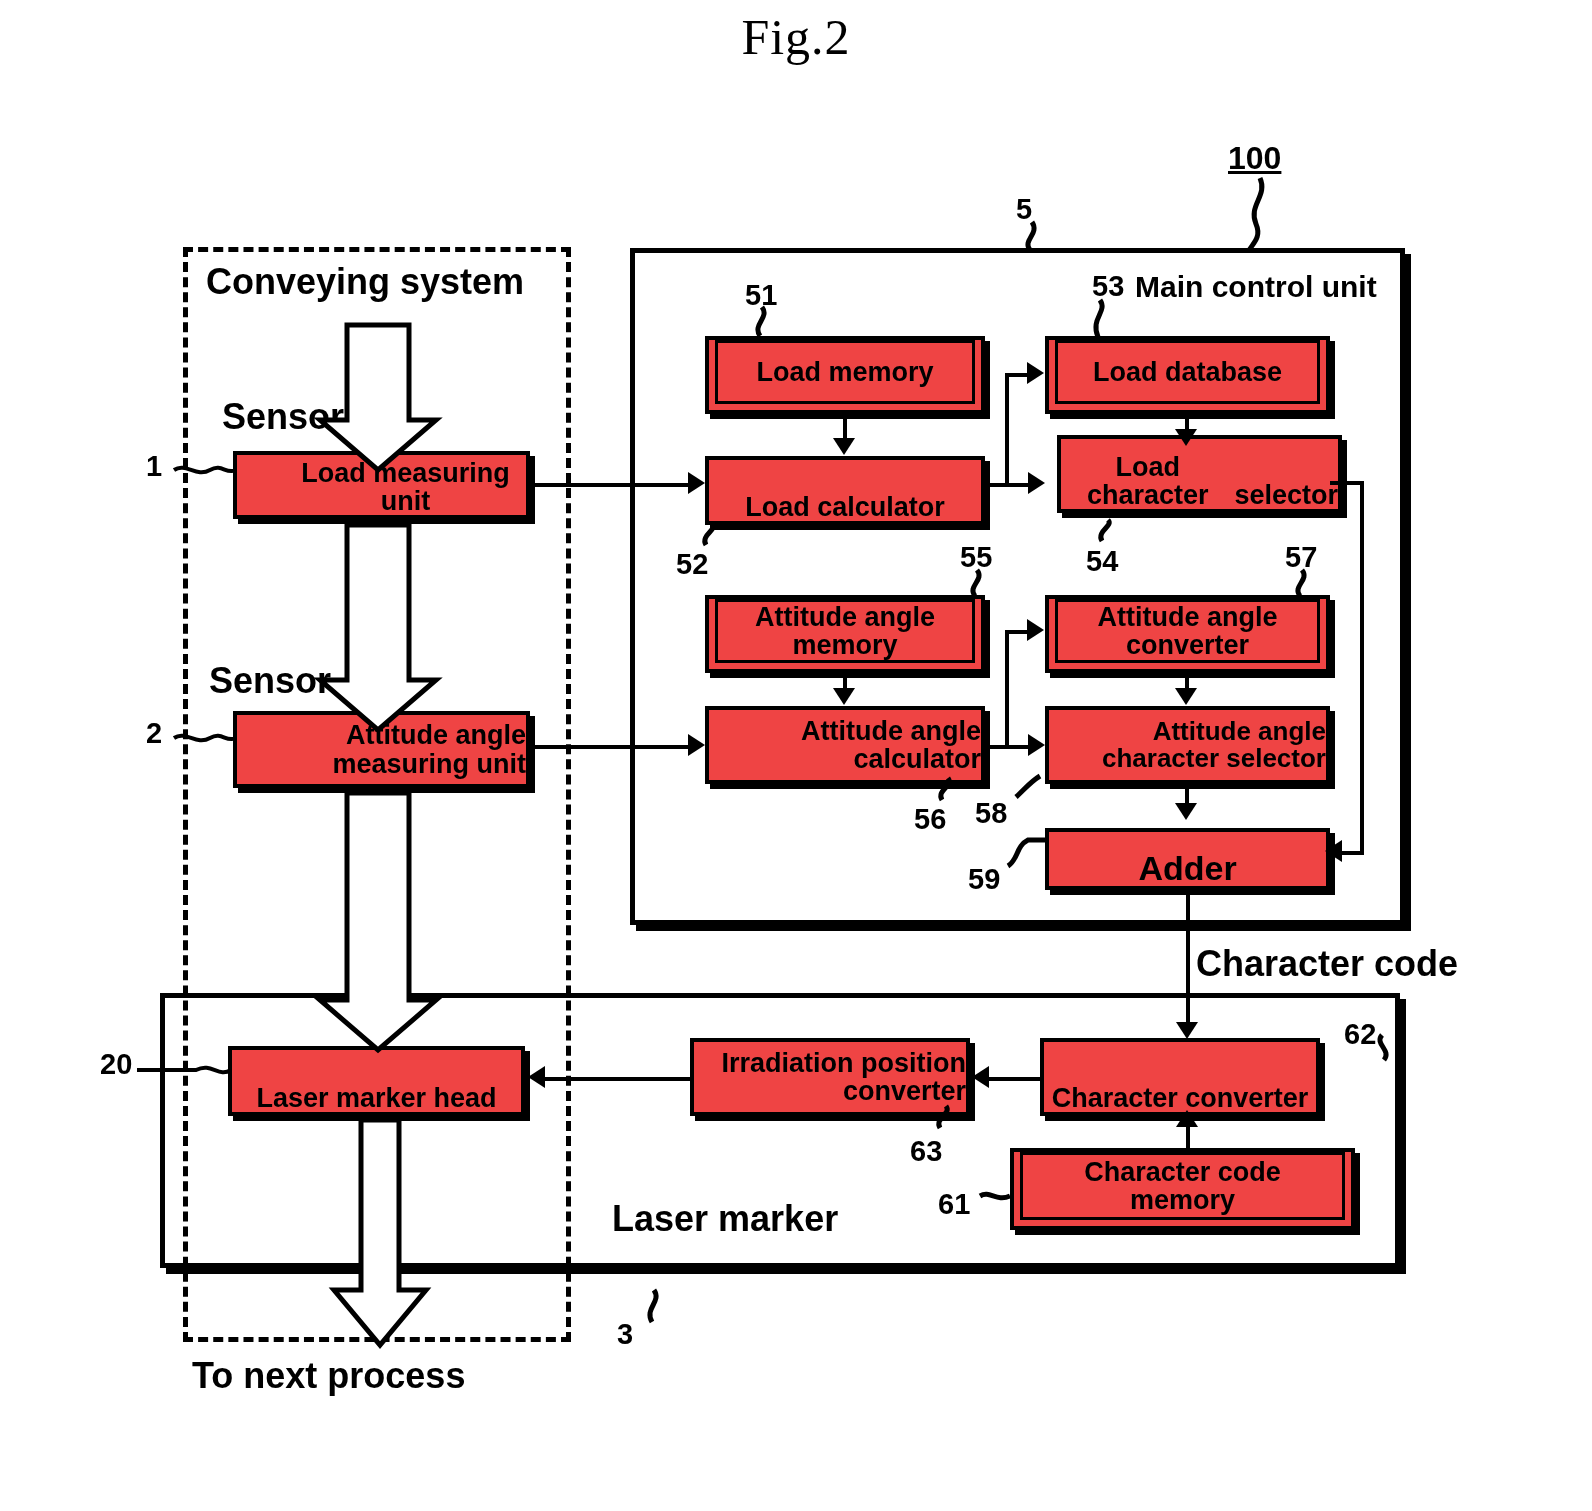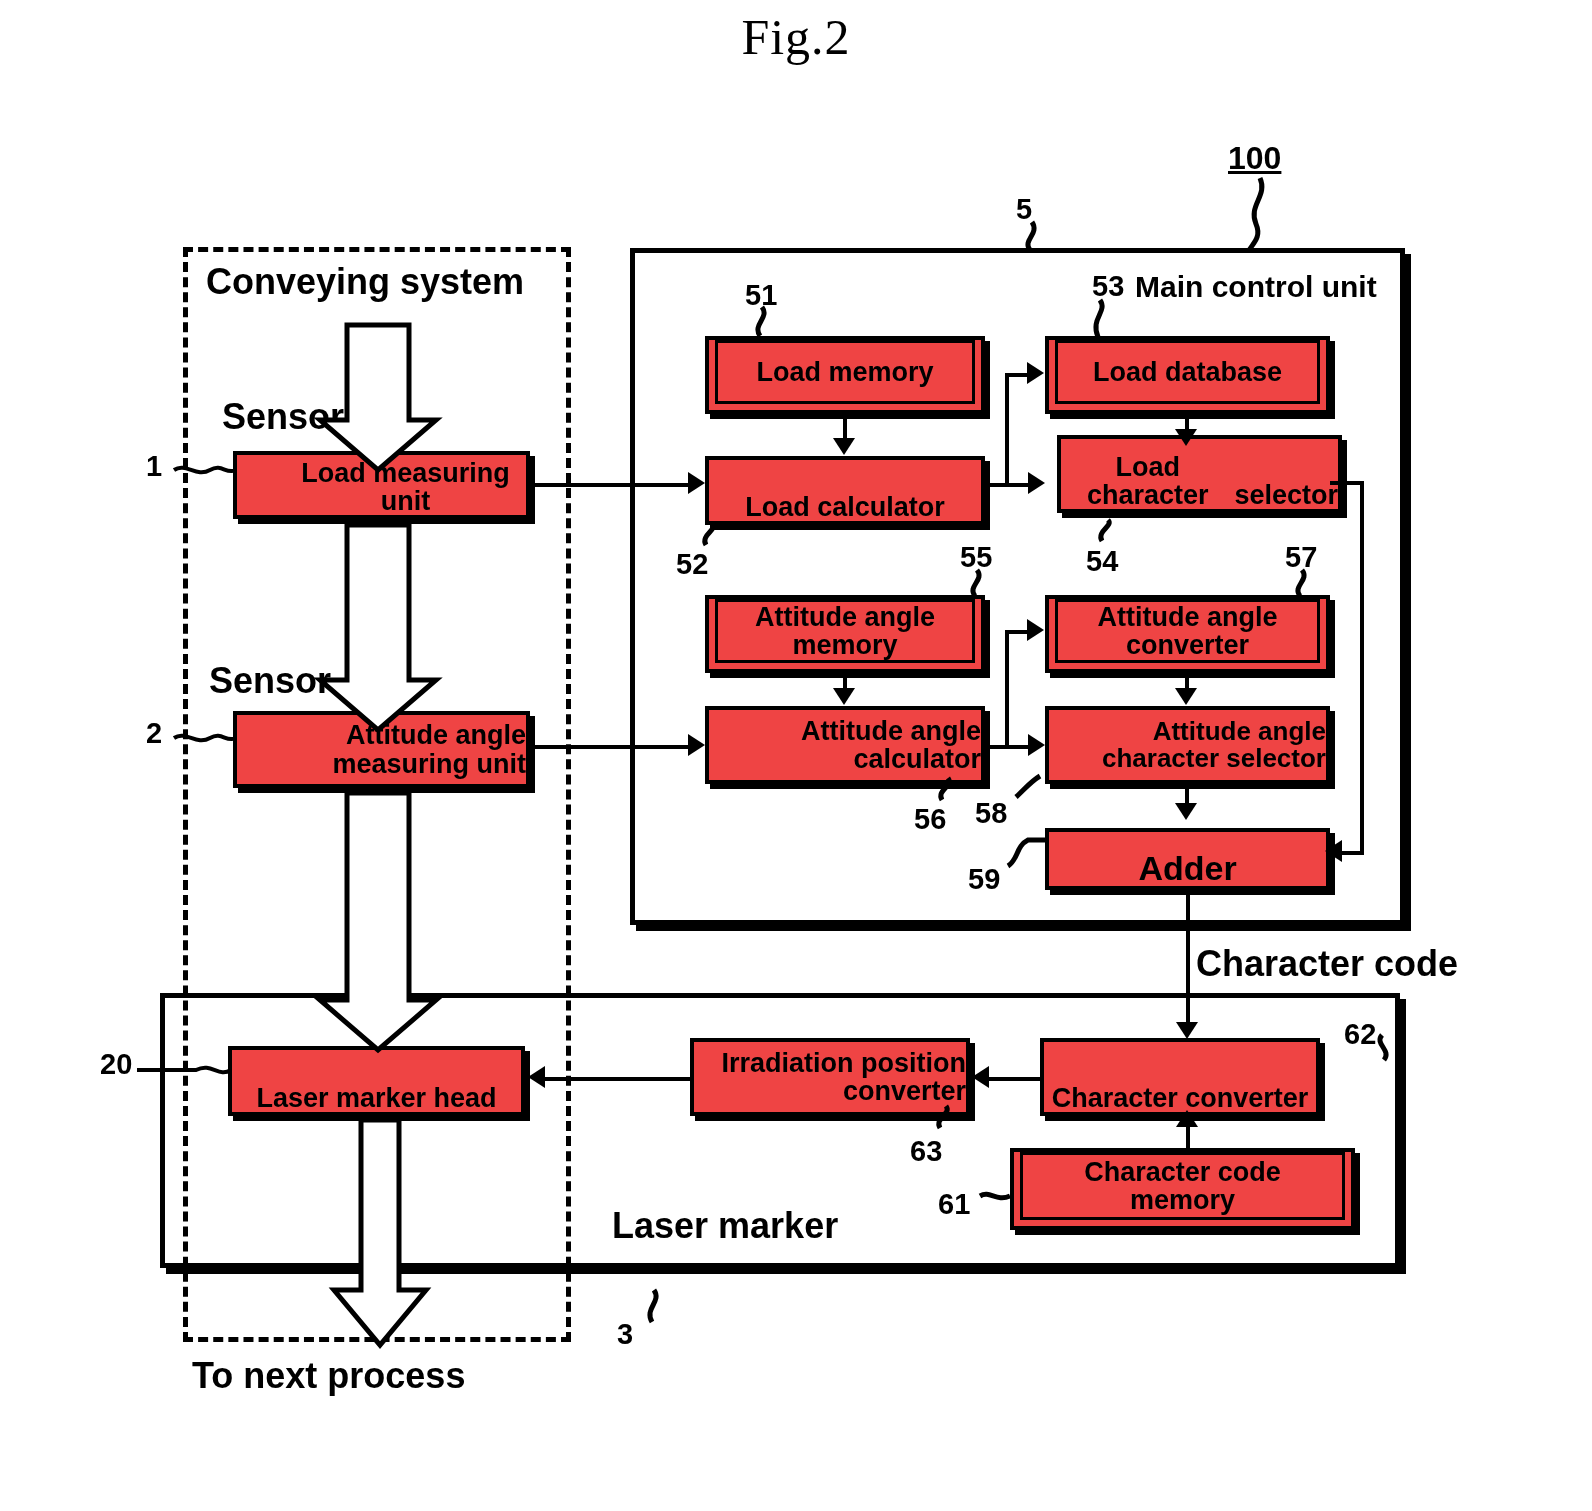--- a/index.html
+++ b/index.html
@@ -53,21 +53,21 @@
   <div class="ref" style="left:1016px;top:193px;">5</div>
 
   <div class="dashed" style="left:183px;top:247px;width:388px;height:1095px;"></div>
   <div class="lbl big" style="left:206px;top:261px;">Conveying system</div>
 
   <div class="outline shadow" style="left:630px;top:248px;width:775px;height:677px;"></div>
   <div class="lbl" style="left:1135px;top:270px;font-size:30px;">Main control unit</div>
   <div class="ref" style="left:1092px;top:270px;">53</div>
 
   <div class="outline shadow" style="left:160px;top:993px;width:1240px;height:275px;"></div>
-  <div class="lbl big" style="left:612px;top:1198px;margin-top:7px;">Laser marker</div>
+  <div class="lbl big" style="left:612px;top:1198px;">Laser marker</div>
   <div class="ref" style="left:617px;top:1318px;">3</div>
 
   <div class="lbl big" style="left:222px;top:396px;">Sensor</div>
   <div class="lbl big" style="left:209px;top:660px;">Sensor</div>
 
   <div class="box" style="left:233px;top:451px;width:297px;height:68px;padding-left:48px;">
     <span>Load measuring unit</span>
   </div>
   <div class="ref" style="left:146px;top:450px;">1</div>
 

